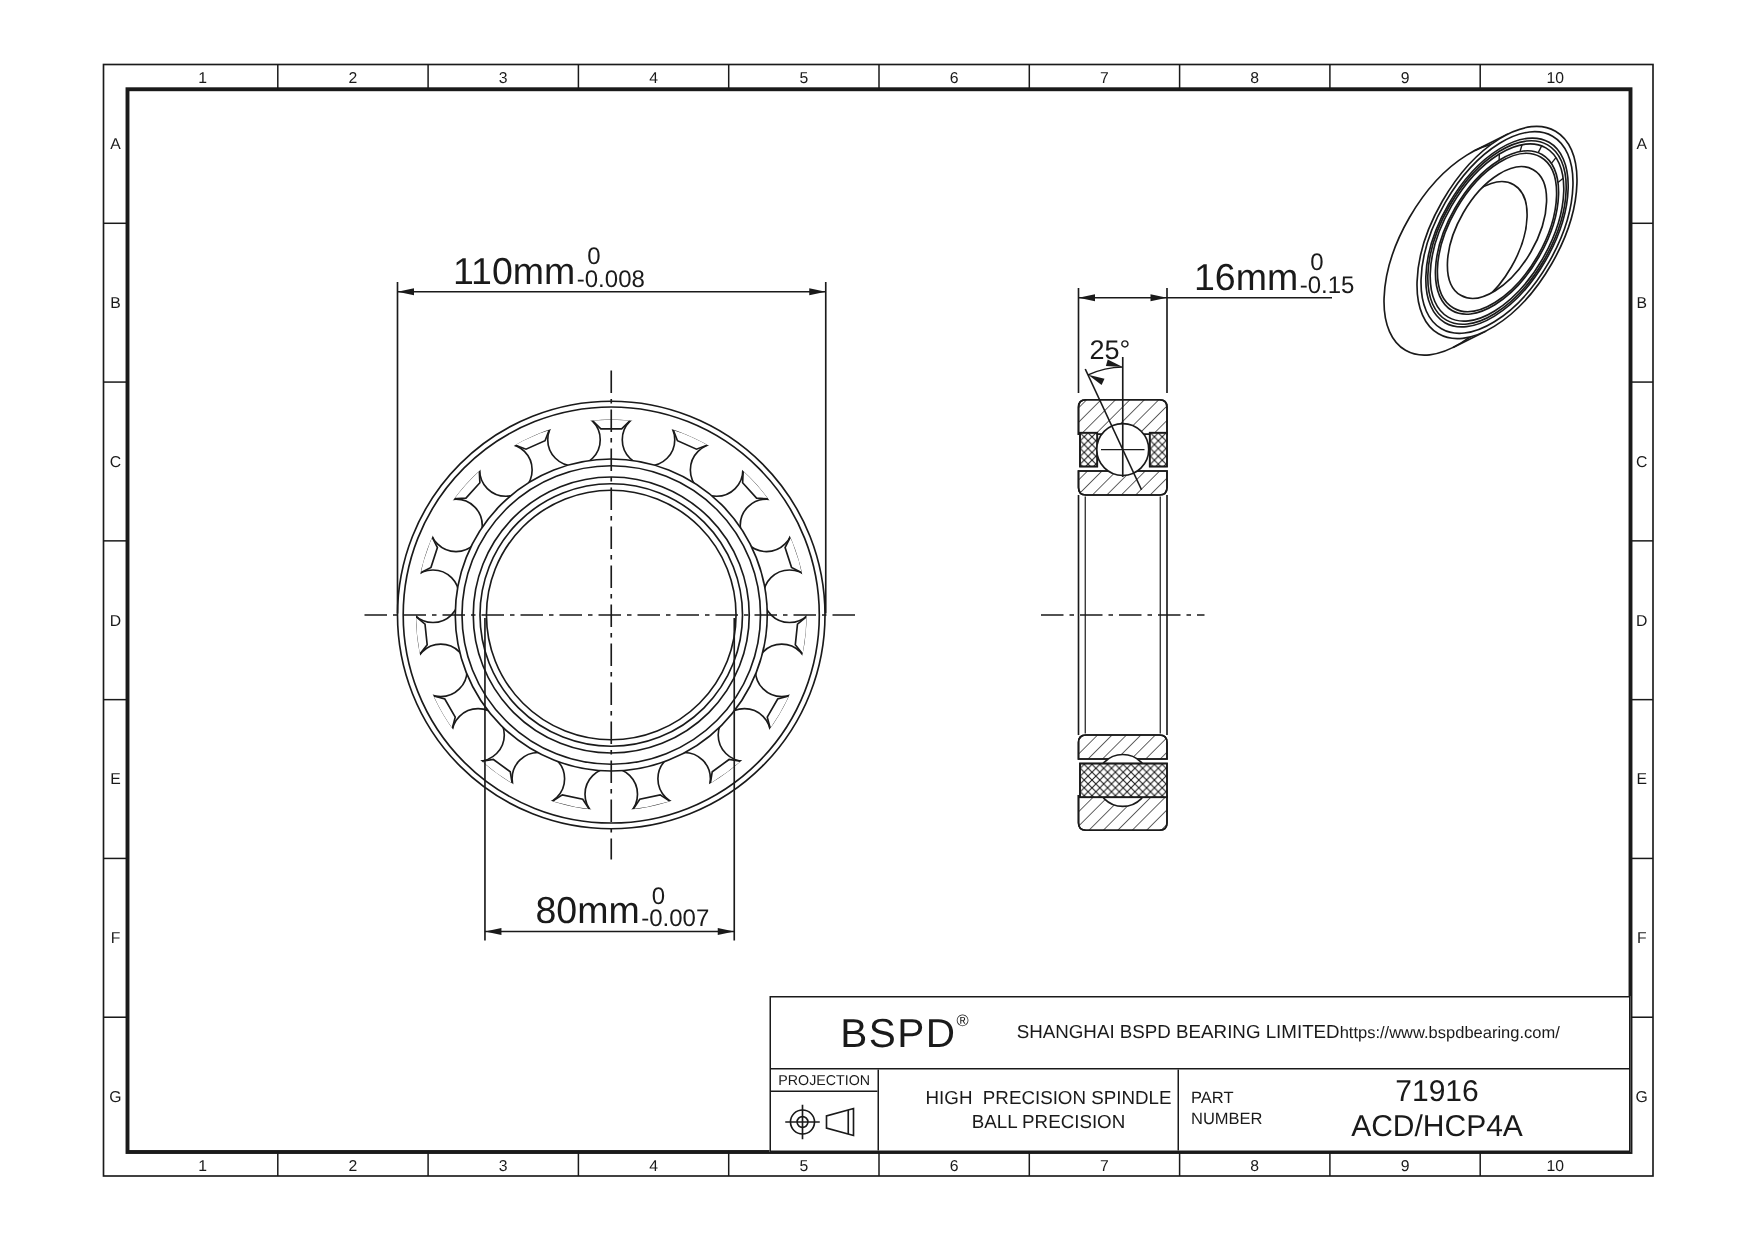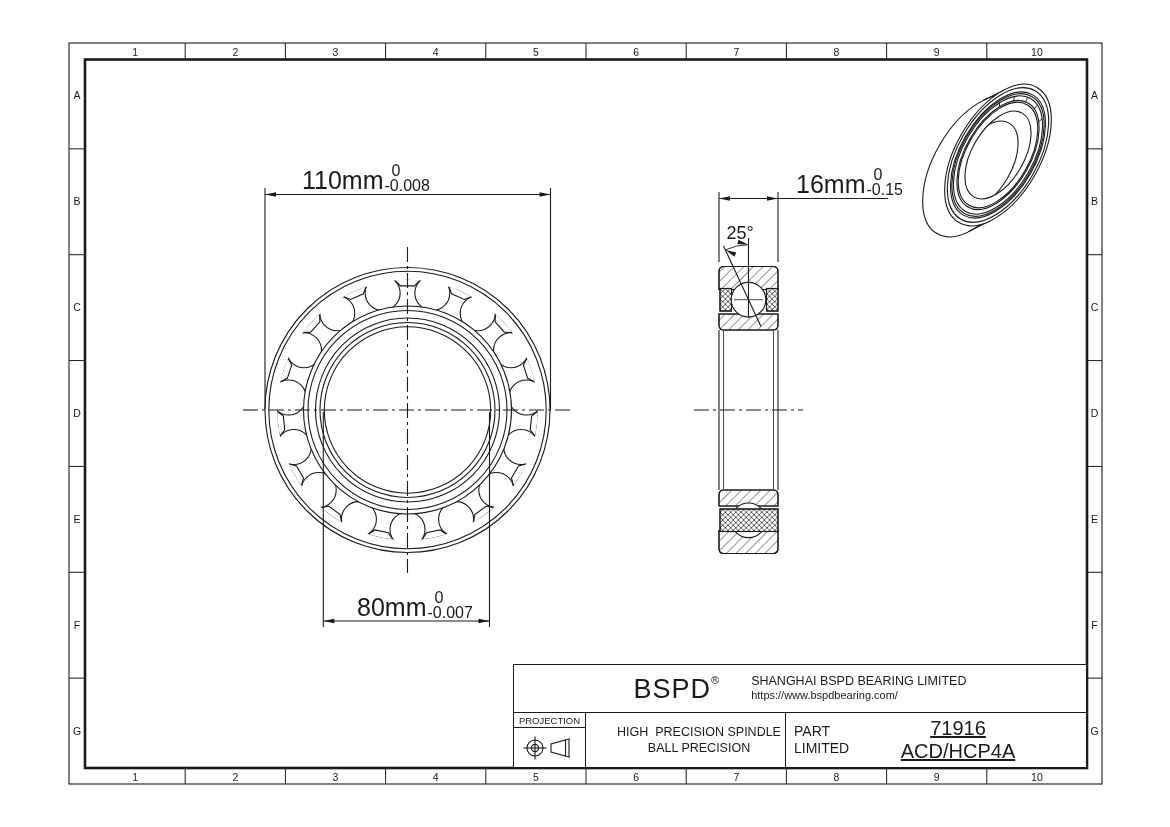--- a/index.html
+++ b/index.html
@@ -5,33 +5,33 @@
   html,body{margin:0;padding:0;background:#fff;}
   .sheet{position:relative;width:1170px;height:827px;background:#fff;overflow:hidden;
          font-family:"Liberation Sans",sans-serif;color:#1a1a1a;}
   svg text{font-family:"Liberation Sans",sans-serif;fill:#1a1a1a;}
   
   .titleblock{position:absolute;left:513px;top:664px;width:574px;height:104px;
               border:1.6px solid #1a1a1a;box-sizing:border-box;display:flex;flex-direction:column;background:#fff;}
   .tb-row1{height:47px;border-bottom:1.4px solid #1a1a1a;display:flex;align-items:center;justify-content:center;gap:32px;}
   .tb-logo{font-size:27px;letter-spacing:1px;line-height:1;}
   .tb-reg{font-size:11px;vertical-align:14px;}
-  .tb-company{display:flex;flex-direction:column;align-items:flex-start;line-height:1.2;}
+  .tb-company{display:flex;flex-direction:row;align-items:flex-end;line-height:1.2;}
   .tb-company .l1{font-size:12.5px;}
   .tb-company .l2{font-size:11px;}
   .tb-row2{flex:1;display:flex;}
   .tb-proj{width:71px;border-right:1.4px solid #1a1a1a;display:flex;flex-direction:column;justify-content:center;}
   .tb-proj-label{font-size:9.5px;text-align:center;border-bottom:1.2px solid #1a1a1a;padding:2px 0 1px 0;}
   .tb-proj-sym{flex:1;display:flex;align-items:center;justify-content:center;}
   .tb-product{width:172px;border-right:1.4px solid #1a1a1a;display:flex;flex-direction:column;
               align-items:center;justify-content:center;line-height:1.3;margin-left:27px;}
   .tb-product div{font-size:12.5px;white-space:pre;text-align:center;}
   .tb-part{flex:1;display:flex;align-items:center;}
-  .tb-part-label{padding-left:8px;line-height:1.25;font-size:14px;width:82px;}
-  .tb-part-number{flex:1;text-align:center;font-size:20px;padding-right:46px;text-decoration:underline;}
+  .tb-part-label{padding-left:8px;line-height:1.25;font-size:11px;width:82px;}
+  .tb-part-number{flex:1;text-align:center;font-size:20px;padding-right:46px;}
 </style>
 </head>
 <body>
 
 <div class="sheet">
 
   <svg id="cad-svg" width="1170" height="827" viewBox="0 0 1170 827">
     <defs>
       <pattern id="hatch" width="6.8" height="6.8" patternUnits="userSpaceOnUse" patternTransform="rotate(-45)">
         <line x1="0" y1="0" x2="6.8" y2="0" stroke="#1a1a1a" stroke-width="0.9"></line>
@@ -269,19 +269,19 @@
           </svg>
         </div>
       </div>
       <div class="tb-product">
         <div>HIGH  PRECISION SPINDLE</div>
         <div>BALL PRECISION</div>
       </div>
       <div class="tb-part">
         <div class="tb-part-label">
           <div>PART</div>
-          <div>LIMITED</div>
+          <div>NUMBER</div>
         </div>
         <div class="tb-part-number">71916 ACD/HCP4A</div>
       </div>
     </div>
   </div>
 </div>
 
 </body></html>

